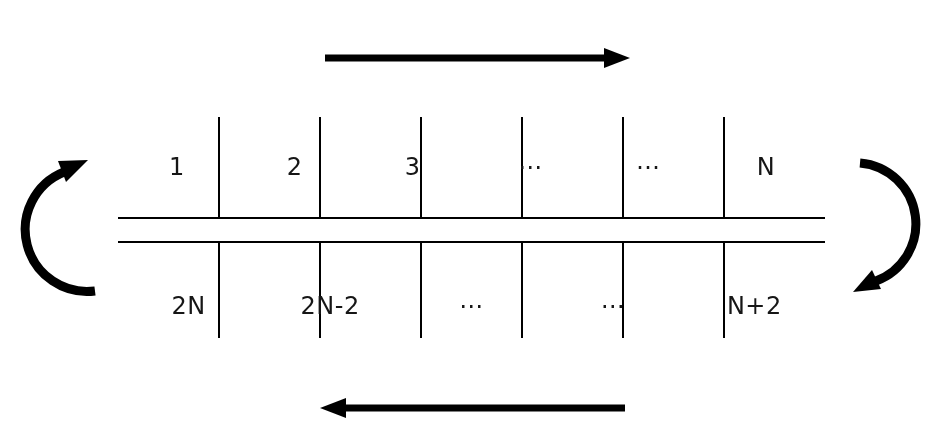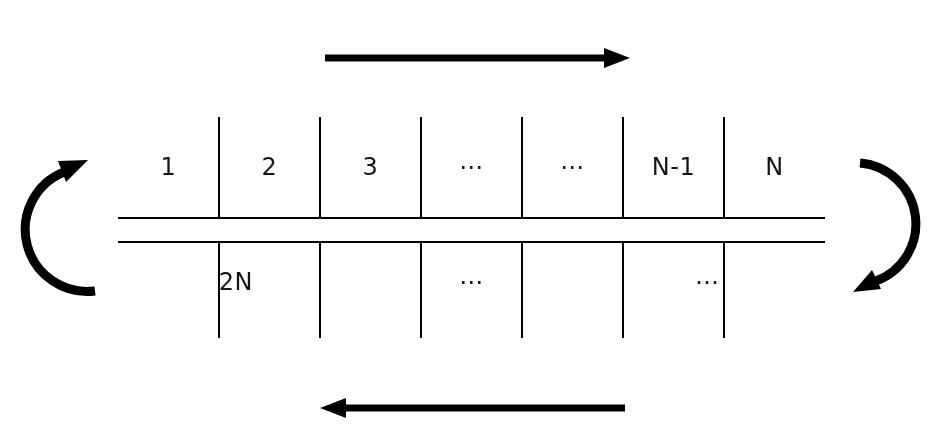--- a/index.html
+++ b/index.html
@@ -24,21 +24,21 @@
     position: absolute;
     left: 118px;
     width: 707px;
     display: flex;
   }
   .row.top-row {
     top: 117px;
     height: 100px;
   }
   .row.bottom-row {
-    top: 234px;
+    top: 258px;
     height: 96px;
   }
   .cell {
     flex: 1 1 0;
     display: flex;
     align-items: center;
     justify-content: center;
   }
   .cell span {
     font-size: 24px;
@@ -108,32 +108,35 @@
     <div class="cell">
         <span>3</span>
       </div>
     <div class="cell">
         <span>⋯</span>
       </div>
     <div class="cell">
         <span>⋯</span>
       </div>
     <div class="cell">
-        <span>N-1</span>
-      </div>
-    <div class="cell">
         <span>N</span>
       </div>
   </div>
 
   <div class="row bottom-row">
     <div class="cell">
         <span>2N</span>
       </div>
     <div class="cell">
+        <span>2N-2</span>
+      </div>
+    <div class="cell">
         <span>⋯</span>
       </div>
     <div class="cell">
         <span>⋯</span>
+      </div>
+    <div class="cell">
+        <span>N+2</span>
       </div>
   </div>
 
 </div>
 
 </body></html>

